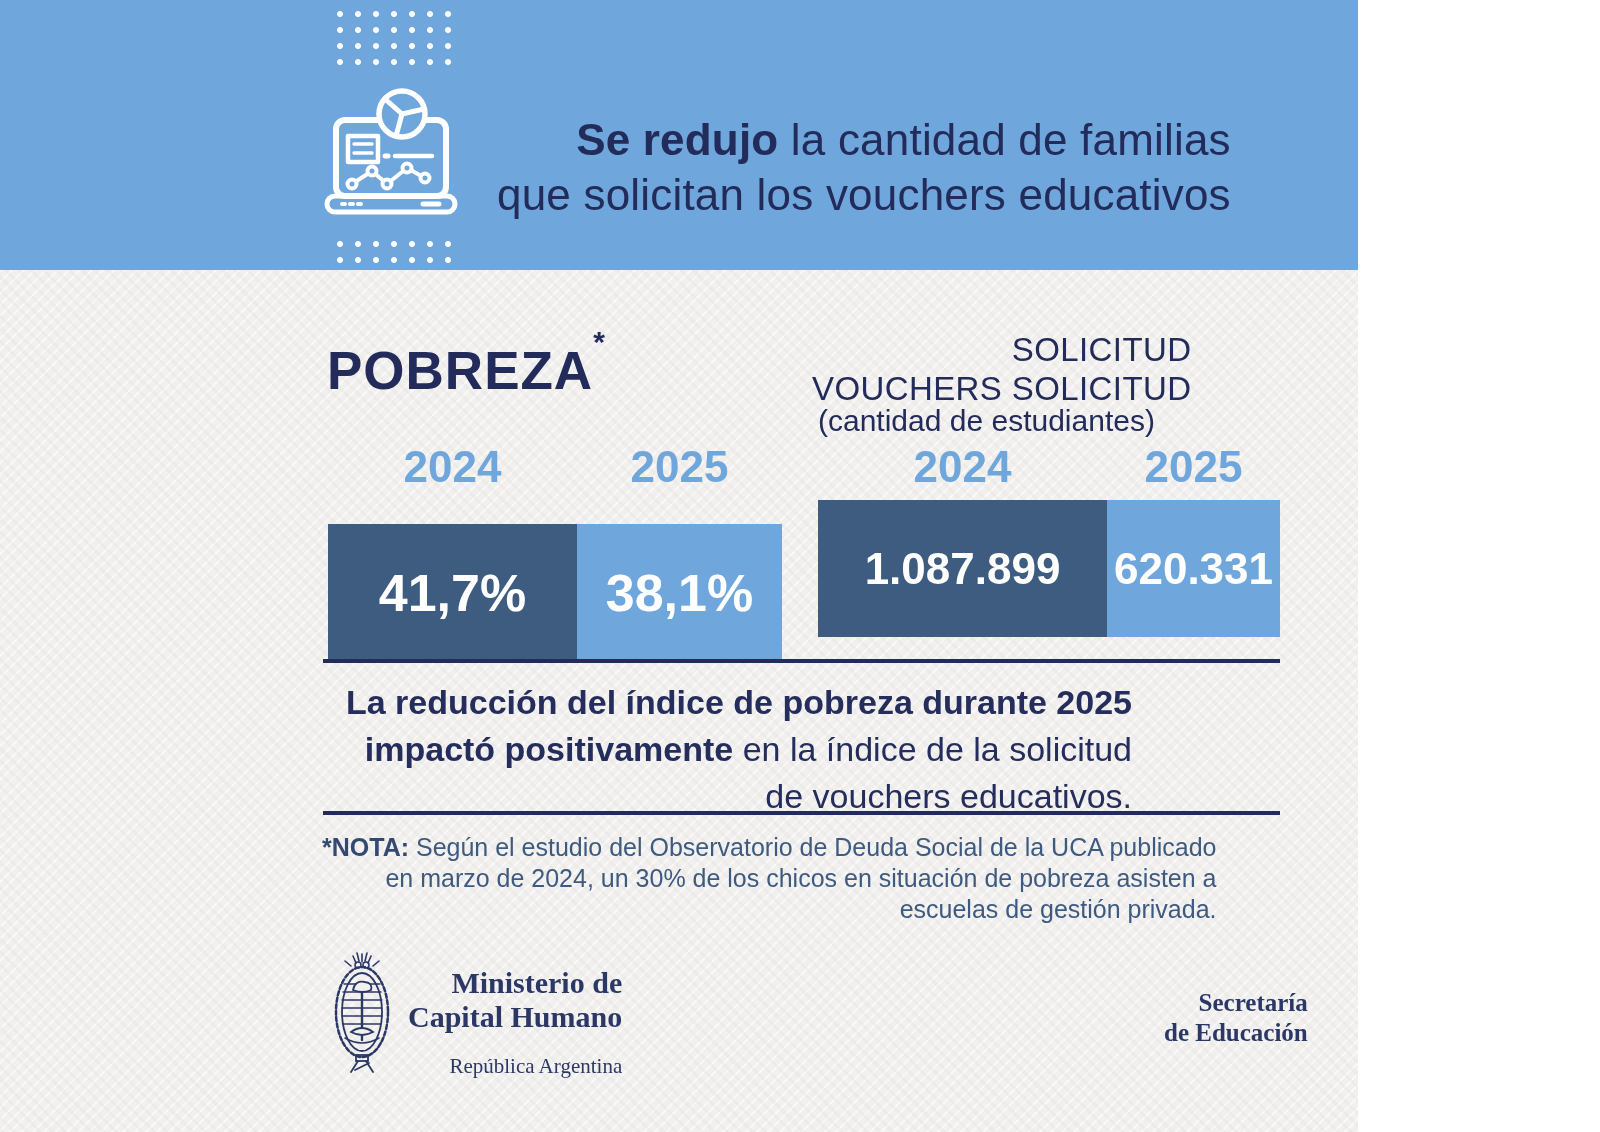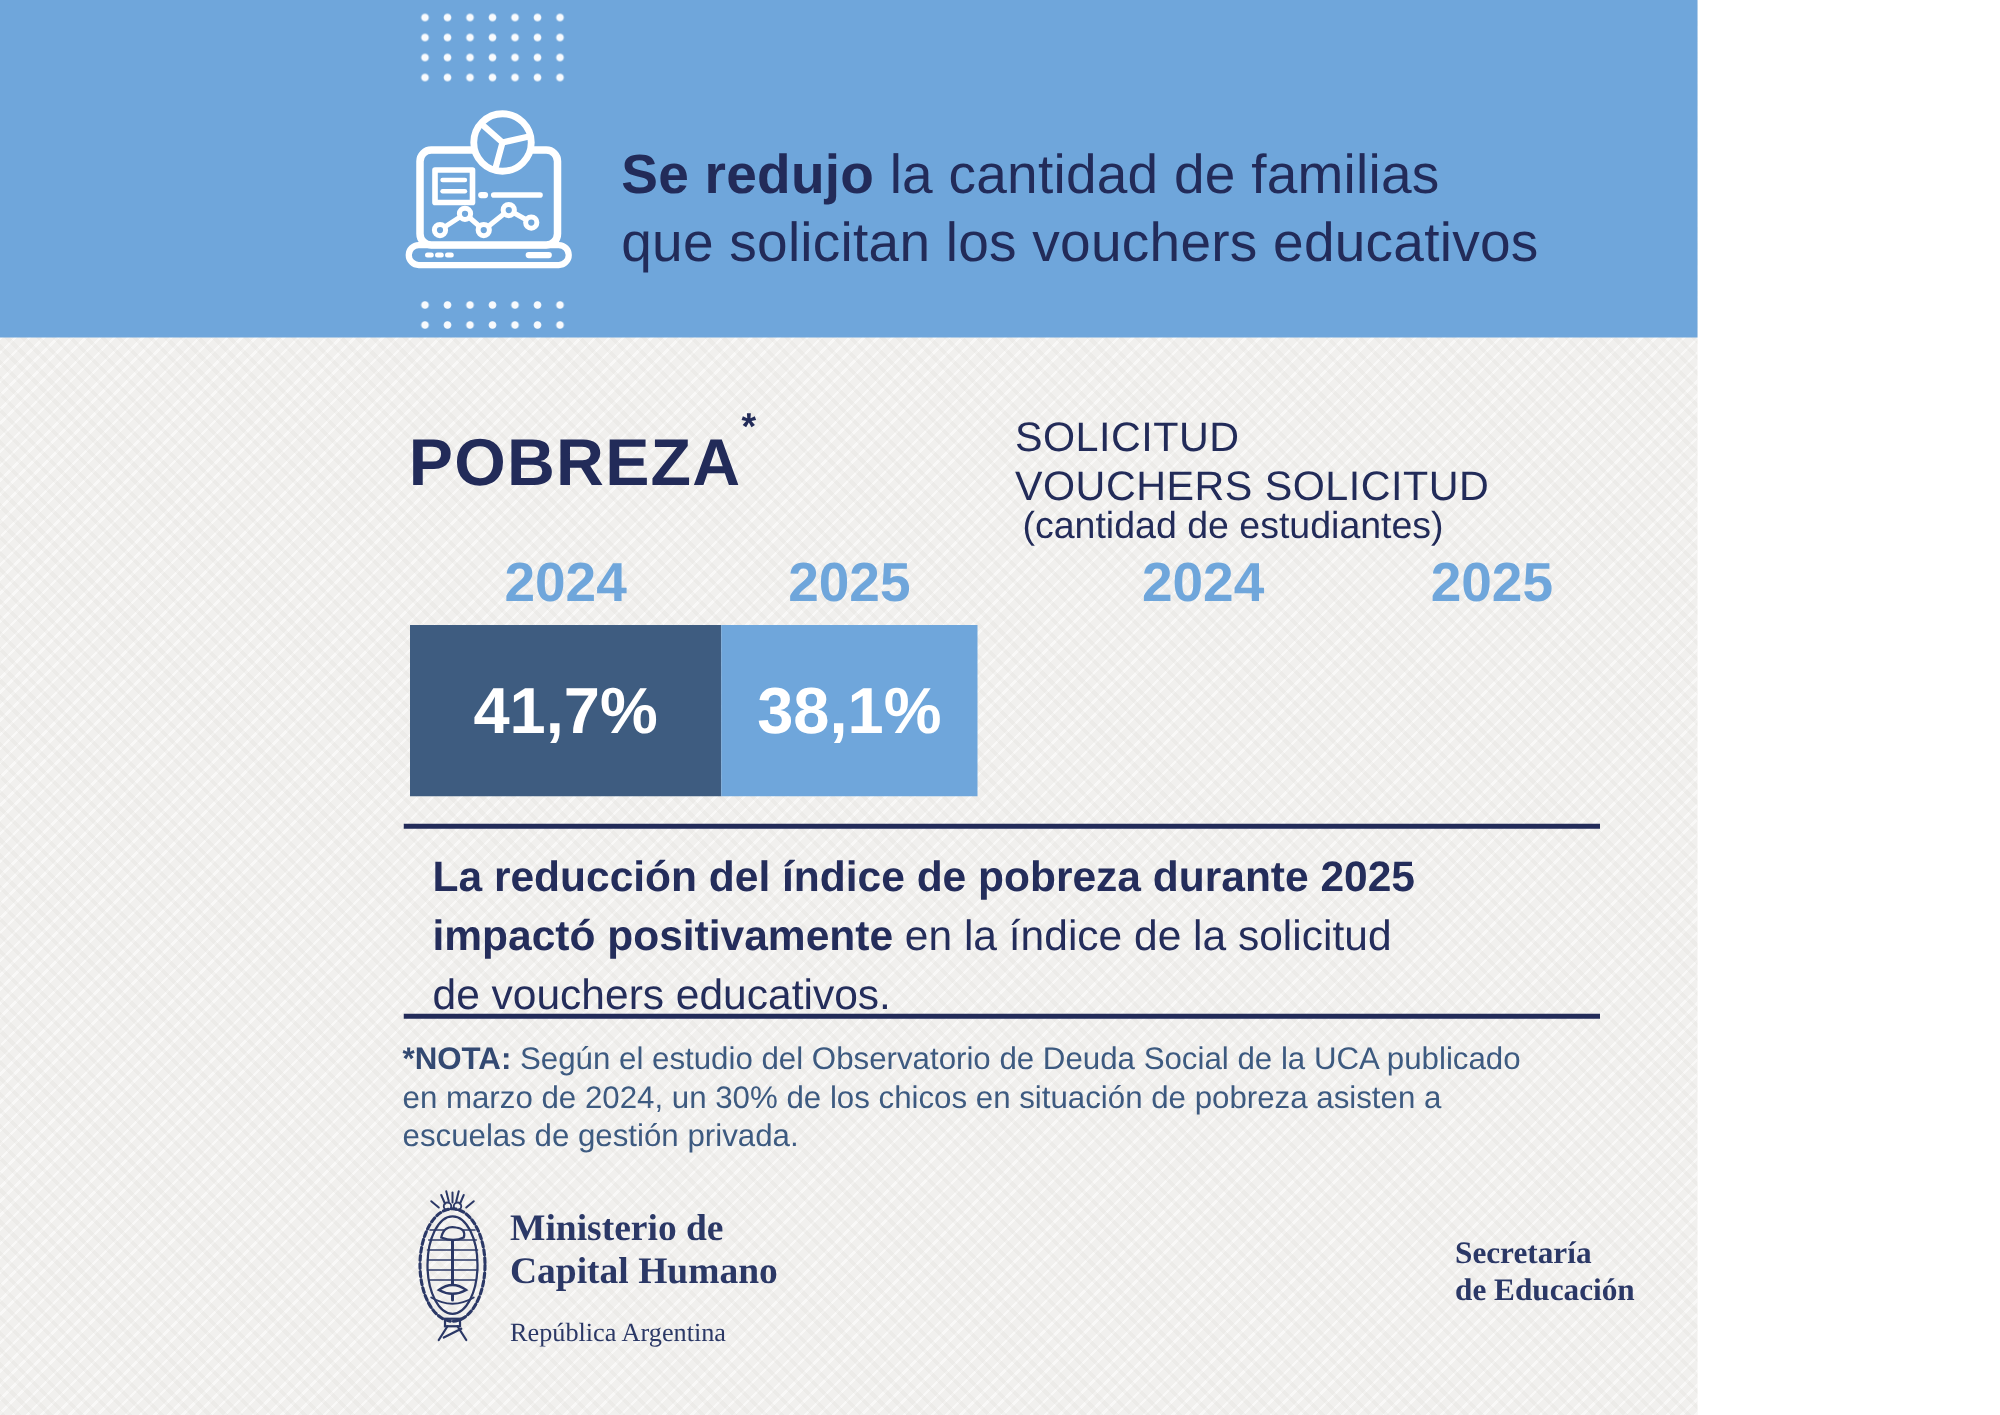--- a/index.html
+++ b/index.html
@@ -2,20 +2,21 @@
 <html><head>
 <meta charset="utf-8">
 <style>
   html,body{margin:0;padding:0;}
   body{width:1600px;height:1132px;font-family:"Liberation Sans",sans-serif;}
   .page{position:relative;width:1358px;height:1132px;overflow:hidden;
     background-color:#f1f0ee;
     background-image:
       repeating-linear-gradient(45deg, rgba(219,217,212,.22) 0 3px, transparent 3px 9px),
       repeating-linear-gradient(-45deg, rgba(255,255,255,.55) 0 2px, transparent 2px 8px);
+    text-align: right;
   }
   
   .band{position:absolute;left:0;top:0;width:1600px;height:270px;background:#6fa6db;}
   .dots{position:absolute;background-image:radial-gradient(circle, rgba(255,255,255,.95) 2.6px, transparent 3.4px);background-size:18px 16px;}
   .dots-top{left:331px;top:6px;width:127px;height:63px;}
   .dots-bottom{left:331px;top:236px;width:127px;height:31px;}
   .laptop{position:absolute;left:315px;top:78px;width:150px;height:145px;}
   .headline{position:absolute;left:497px;top:112px;color:#222b59;font-size:44px;line-height:55px;letter-spacing:.2px;}
   .headline b{font-weight:700;}
   
@@ -25,21 +26,21 @@
   .vouchers-sub{position:absolute;left:818px;top:404px;color:#222b59;font-size:30px;font-weight:400;}
   
   .year-row{position:absolute;top:443px;height:48px;display:flex;}
   .year-row .cell{display:flex;align-items:center;justify-content:center;color:#6fa6db;font-size:44px;font-weight:700;}
   .bar{position:absolute;top:500px;height:137px;display:flex;}
   .bar .seg{display:flex;align-items:center;justify-content:center;color:#ffffff;font-weight:700;}
   .bar .dark{background:#3e5c80;}
   .bar .light{background:#6fa6db;}
   .pob-left{width:249px;}  .pob-right{width:205px;}
   .vou-left{width:289px;}  .vou-right{width:173px;}
-  #pobreza-bar{left:328px;}  #pobreza-years{left:328px;}
+  #pobreza-bar{left:328px;margin-top:24px;}  #pobreza-years{left:328px;}
   #vouchers-bar{left:818px;} #vouchers-years{left:818px;}
   #pobreza-bar .seg{font-size:52px;}
   #vouchers-bar .seg{font-size:44px;}
   
   .rule{position:absolute;left:323px;width:957px;height:4px;background:#222b59;}
   #rule-top{top:659px;}
   #rule-bottom{top:811px;}
   .summary{position:absolute;left:346px;top:679px;color:#242d5b;font-size:34px;line-height:47px;}
   .summary b{font-weight:700;}
   .note{position:absolute;left:322px;top:832px;color:#3d5a80;font-size:25px;line-height:31px;}
@@ -105,20 +106,24 @@
   <div class="vouchers-heading">
     <div>SOLICITUD</div>
     <div>VOUCHERS SOLICITUD</div>
   </div>
   <div class="vouchers-sub">(cantidad de estudiantes)</div>
 
   <div id="vouchers-years" class="year-row">
     <div class="cell vou-left">2024</div>
     <div class="cell vou-right">2025</div>
   </div>
+  <div id="vouchers-bar" class="bar">
+    <div class="seg dark vou-left">1.087.899</div>
+    <div class="seg light vou-right">620.331</div>
+  </div>
 
   <div id="rule-top" class="rule"></div>
   <div class="summary">
     <div><b>La reducción del índice de pobreza durante 2025</b></div>
     <div><b>impactó positivamente</b><span> en la índice de la solicitud</span></div>
     <div>de vouchers educativos.</div>
   </div>
   <div id="rule-bottom" class="rule"></div>
 
   <div class="note">

